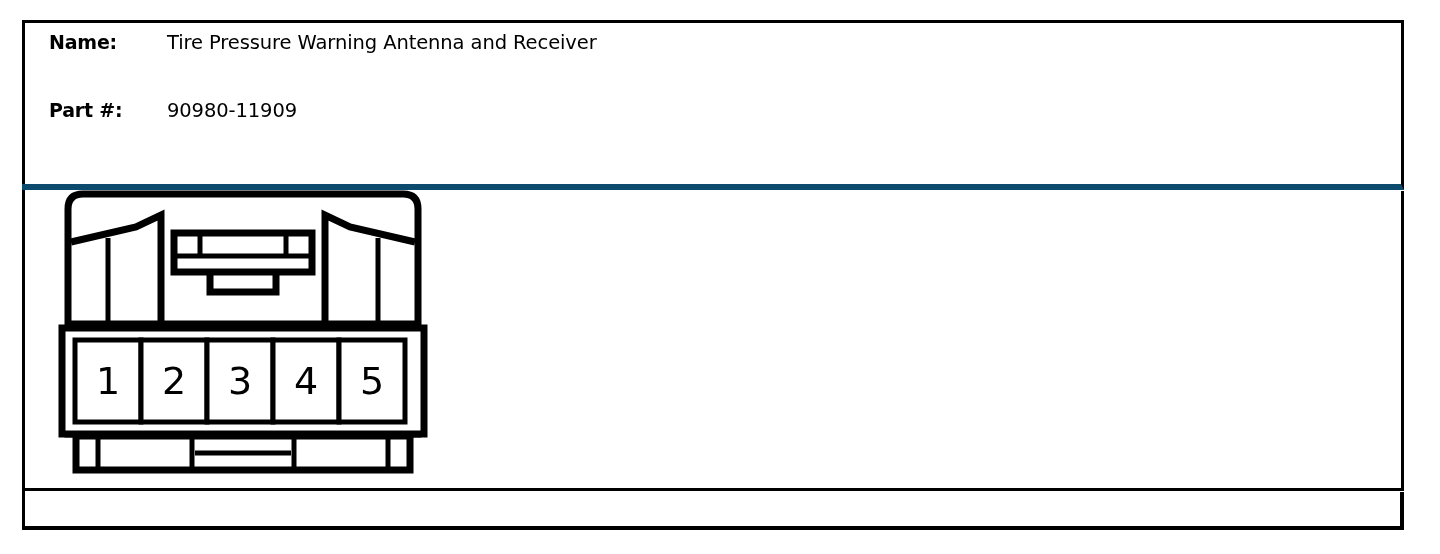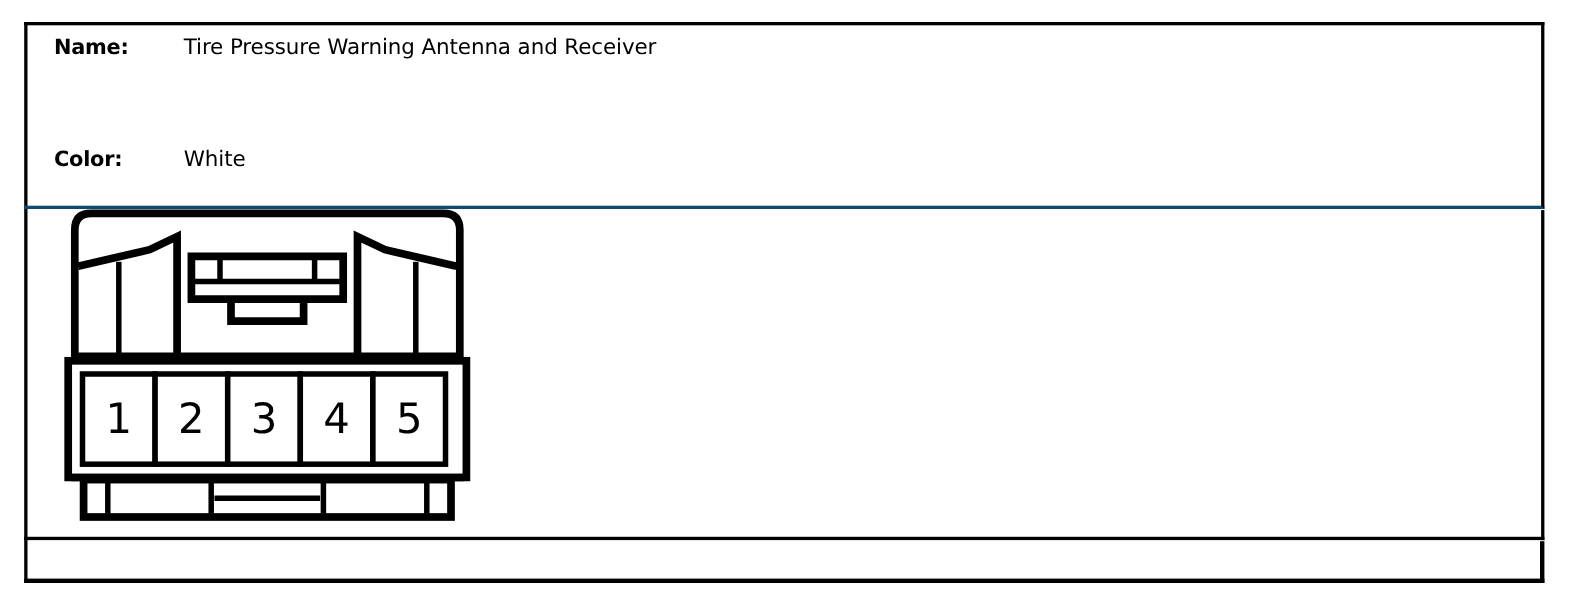--- a/index.html
+++ b/index.html
@@ -30,21 +30,21 @@
 
   
   #spec-panel {
     position: absolute;
     left: 22px;
     top: 20px;
     width: 1382px;
     height: 170px;
     box-sizing: border-box;
     border-right: 3px solid #000;
-    border-bottom: 3px solid #0c4a6e;
+    border-bottom: 6px solid #0c4a6e;
   }
 
   .spec-row {
     position: absolute;
     left: 27px;
     height: 24px;
     white-space: nowrap;
   }
   .spec-row-0 { top: 11px; }
   .spec-row-1 { top: 45px; }
@@ -130,24 +130,24 @@
 
 <div id="sheet"></div>
 
 <div id="spec-panel">
 
   <div class="spec-row spec-row-0">
     <span class="spec-label">Name:</span><span class="spec-value">Tire Pressure Warning Antenna and Receiver</span>
   </div>
 
 
-
-  <div class="spec-row spec-row-3">
-    <span class="spec-label">Color:</span><span class="spec-value">White</span>
+  <div class="spec-row spec-row-2">
+    <span class="spec-label">Part #:</span><span class="spec-value">90980-11909</span>
   </div>
+
 
 </div>
 
 <div id="drawing-panel">
 
   <div id="connector-figure">
     <svg viewBox="0 0 400 290" xmlns="http://www.w3.org/2000/svg">
 
       <path class="cx-line" d="M 28 248
                L 28 23

